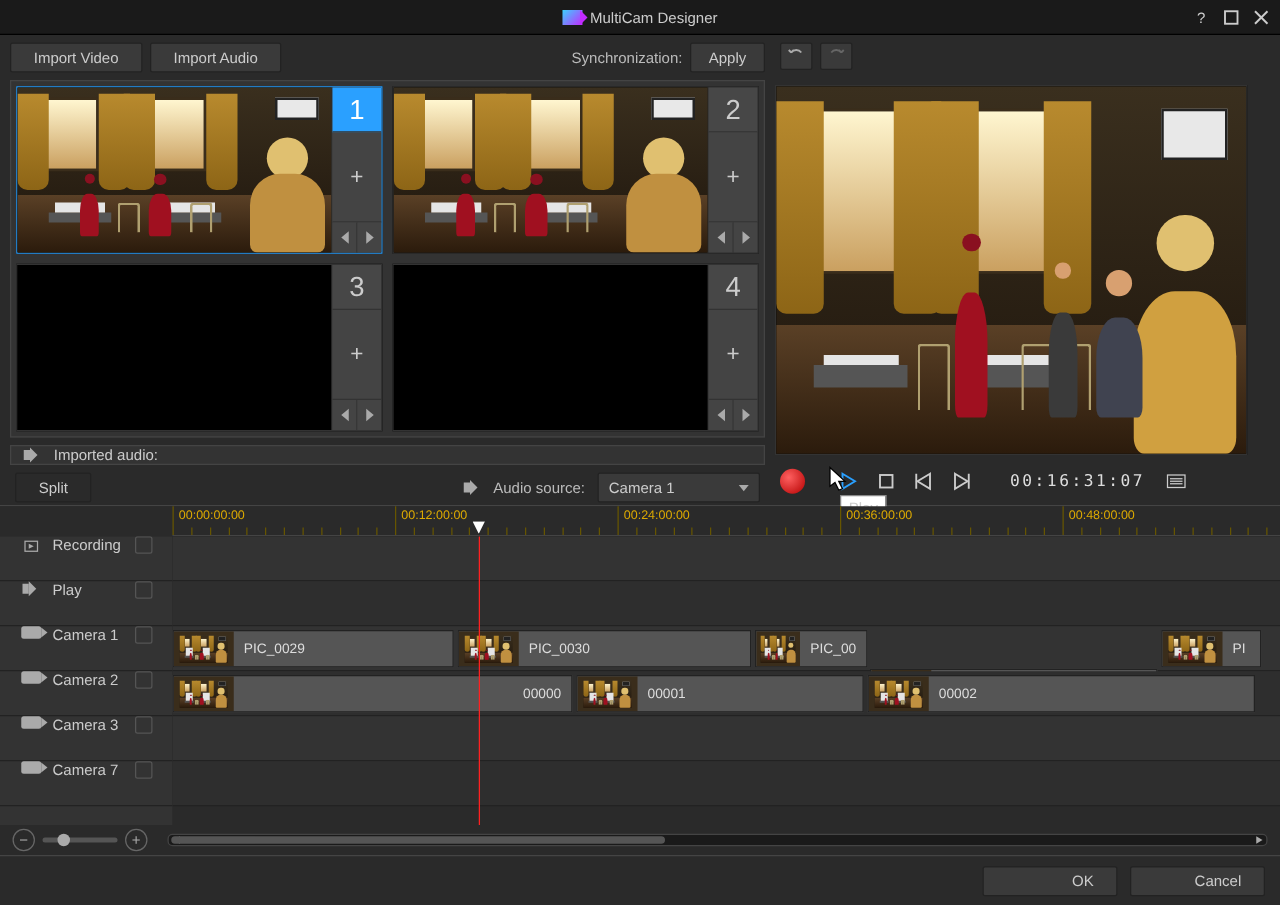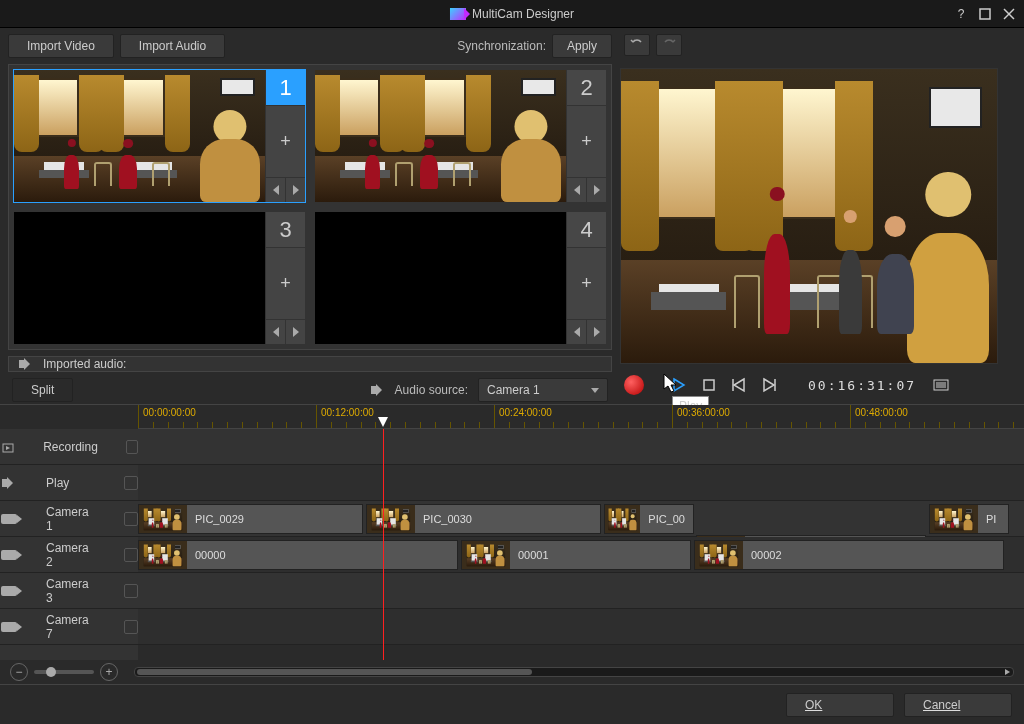--- a/index.html
+++ b/index.html
@@ -76,21 +76,21 @@
 .ruler { height: 24px; display: flex; }
 .ruler .tcol { width: 138px; background: #2a2a2a; }
 .ruler .ticks { flex: 1; position: relative; background: #2a2a2a; border-bottom: 1px solid #444; }
 .tick-major { position: absolute; top: 0; height: 100%; border-left: 1px solid #665500; }
 .tick-major span { position: absolute; top: 2px; left: 4px; font-size: 10px; color: #ddaa00; }
 .tick-minor { position: absolute; bottom: 0; height: 6px; border-left: 1px solid #665500; }
 .playhead-top { position: absolute; top: 12px; width: 10px; height: 10px; background: #fff; transform: translateX(-50%); clip-path: polygon(0 0,100% 0,50% 100%); }
 
 .tracks { flex: 1; display: flex; position: relative; overflow: hidden; }
 .track-headers { width: 138px; background: #333; display: flex; flex-direction: column; }
-.track-h { height: 36px; border-bottom: 1px solid #222; display: flex; align-items: center; padding: 0 0; gap: 28px; }
+.track-h { height: 36px; border-bottom: 1px solid #222; display: flex; align-items: flex-start; padding: 0 16px; gap: 8px; }
 .track-h .ticon { width: 18px; display: flex; justify-content: center; }
 .track-h .tname { flex: 1; color: #ccc; font-size: 12px; }
 .track-h .opt { width: 14px; height: 14px; border: 1px solid #555; border-radius: 2px; }
 .cam-icn { width:16px; height:10px; background:#aaa; position:relative; border-radius:2px; }
 .cam-icn::after { content:""; position:absolute; right:-5px; top:1px; border-top:4px solid transparent; border-bottom:4px solid transparent; border-left:5px solid #aaa; }
 
 .track-area { flex: 1; position: relative; background: #2a2a2a; overflow:hidden; }
 .track-row { height: 36px; border-bottom: 1px solid #222; position: relative; background: #333; }
 .track-row.alt { background: #2e2e2e; }
 .clip { position: absolute; top: 3px; height: 30px; background: #555; border: 1px solid #222; display: flex; align-items: center; overflow: hidden; }
@@ -103,21 +103,21 @@
 .zoom-btn { width: 18px; height: 18px; border: 1px solid #666; border-radius: 50%; display: flex; align-items: center; justify-content: center; font-size: 12px; color: #aaa; line-height: 1; }
 .zoom-slider { width: 60px; height: 4px; background: #555; position: relative; border-radius: 2px; }
 .zoom-slider::after { content:""; position:absolute; top:-3px; left:20%; width:10px; height:10px; background:#aaa; border-radius:50%; }
 .hscroll { flex: 1; height: 10px; background: #1a1a1a; border: 1px solid #444; margin-left: 10px; position: relative; border-radius: 4px; }
 .hscroll::after { content:""; position:absolute; left:2px; top:1px; bottom:1px; width:45%; background:#555; border-radius:4px; }
 .hscroll .sa { position:absolute; top:0; bottom:0; width:14px; display:flex; align-items:center; justify-content:center; }
 .hscroll .sa.l { left:-1px; } .hscroll .sa.r { right:-1px; }
 .hscroll .sa .chev { border-top-width:3px; border-bottom-width:3px; }
 
 .bottombar { height: 40px; background: #2a2a2a; border-top: 1px solid #444; display: flex; align-items: center; justify-content: flex-end; padding: 0 12px; gap: 10px; }
-.bottombar .btn { width: 108px; justify-content: flex-start; text-decoration: underline; }
+.bottombar .btn { width: 108px; justify-content: flex-end; }
 
 svg { overflow: visible; }
 </style>
 </head>
 <body>
 
 <div class="window">
 
   <div class="titlebar">
     <div class="title">
@@ -670,21 +670,21 @@
                   <div class="person" style="right:2%; width:24%; height:70%; bottom:0">
                     <div class="head" style="background:#e0c070"></div>
                     <div class="body" style="background:#c09040"></div>
                   </div>
                 </div>
               </div>
               <div class="cname">PI</div>
             </div>
           </div>
           <div class="track-row alt">
-            <div class="clip" style="left: 0px; width: 320px;">
+            <div class="clip" style="left: 0px; width: 320px; justify-content: space-between;">
               <div class="cthumb">
                 <div class="scene">
                   <div class="wall"></div>
                   <div class="floor"></div>
                   <div class="window-r" style="left:6%"></div>
                   <div class="drape" style="left:0"></div>
                   <div class="drape" style="left:26%"></div>
                   <div class="window-r" style="left:40%"></div>
                   <div class="drape" style="left:34%"></div>
                   <div class="drape" style="left:60%"></div>

